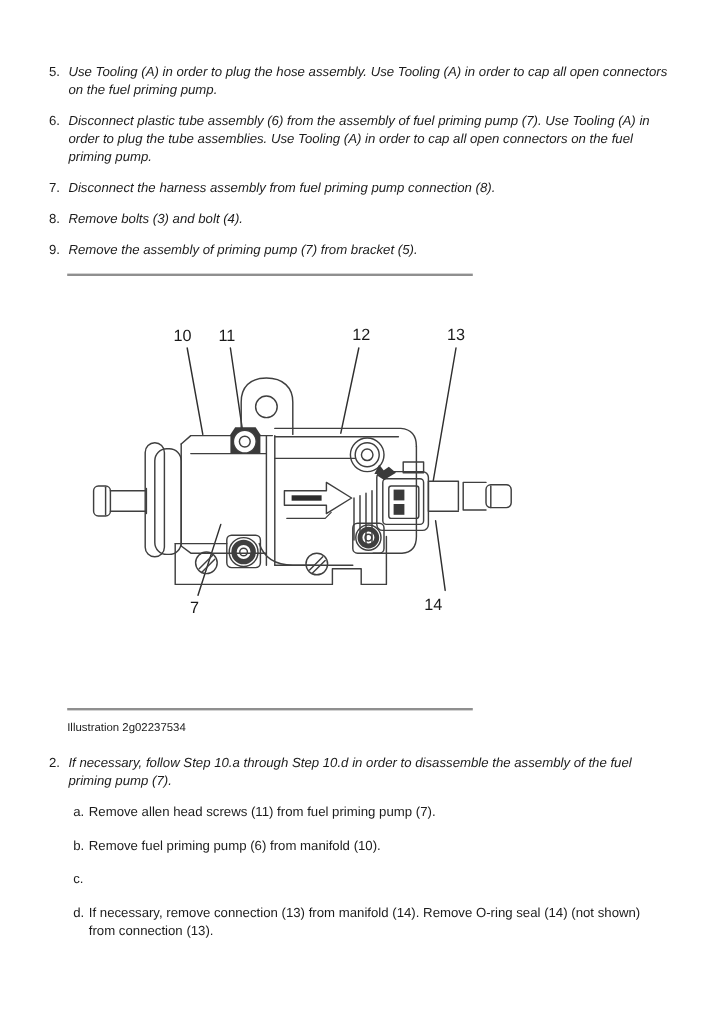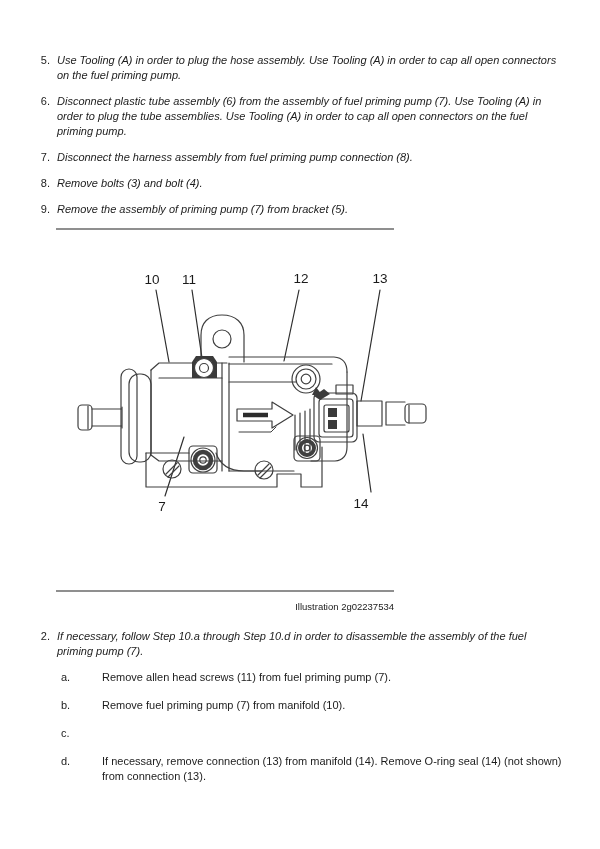--- a/index.html
+++ b/index.html
@@ -12,27 +12,27 @@
     padding-top:53px;box-sizing:border-box;overflow:hidden;
   }
   .step{display:flex;margin:0 0 11px 0;}
   .step .num{flex:none;width:50px;text-align:right;padding-right:0;}
   .step .txt{margin-left:7px;width:505px;font-style:italic;}
   .figrule{height:2px;background:#8f8f8f;margin:6px 0 0 56px;width:338px;}
   .figrule.bottom{margin-top:5px;}
   svg.figure{display:block;width:600px;height:355px;}
   .caption{
     margin:9px 12px 0 56px;width:338px;
-    display:flex;justify-content:flex-end;
+    display:flex;justify-content:flex-start;
     font-size:9.5px;line-height:12px;color:#1a1a1a;
   }
   .step10{margin-top:16px;margin-bottom:11px;}
   .sub{display:flex;margin:0 0 13px 61px;}
   .sub .letter{flex:none;width:13px;}
-  .sub .txt{width:470px;margin-left:28px;}
+  .sub .txt{width:470px;}
   .callout{font-size:13.5px;fill:#1a1a1a;font-family:"Liberation Sans",sans-serif;}
 </style>
 </head>
 <body>
 
 <div class="page">
 
   <div>
     <div class="step">
       <span class="num">5.</span>
@@ -191,21 +191,21 @@
     <span class="txt">If necessary, follow Step 10.a through Step 10.d in order to disassemble the assembly of the fuel priming pump (7).</span>
   </div>
 
   <div>
     <div class="sub">
       <span class="letter">a.</span>
       <span class="txt">Remove allen head screws (11) from fuel priming pump (7).</span>
     </div>
     <div class="sub">
       <span class="letter">b.</span>
-      <span class="txt">Remove fuel priming pump (7) from manifold (10).</span>
+      <span class="txt">Remove fuel priming pump (6) from manifold (10).</span>
     </div>
     <div class="sub">
       <span class="letter">c.</span>
     </div>
     <div class="sub">
       <span class="letter">d.</span>
       <span class="txt">If necessary, remove connection (13) from manifold (14). Remove O-ring seal (14) (not shown) from connection (13).</span>
     </div>
   </div>
 

